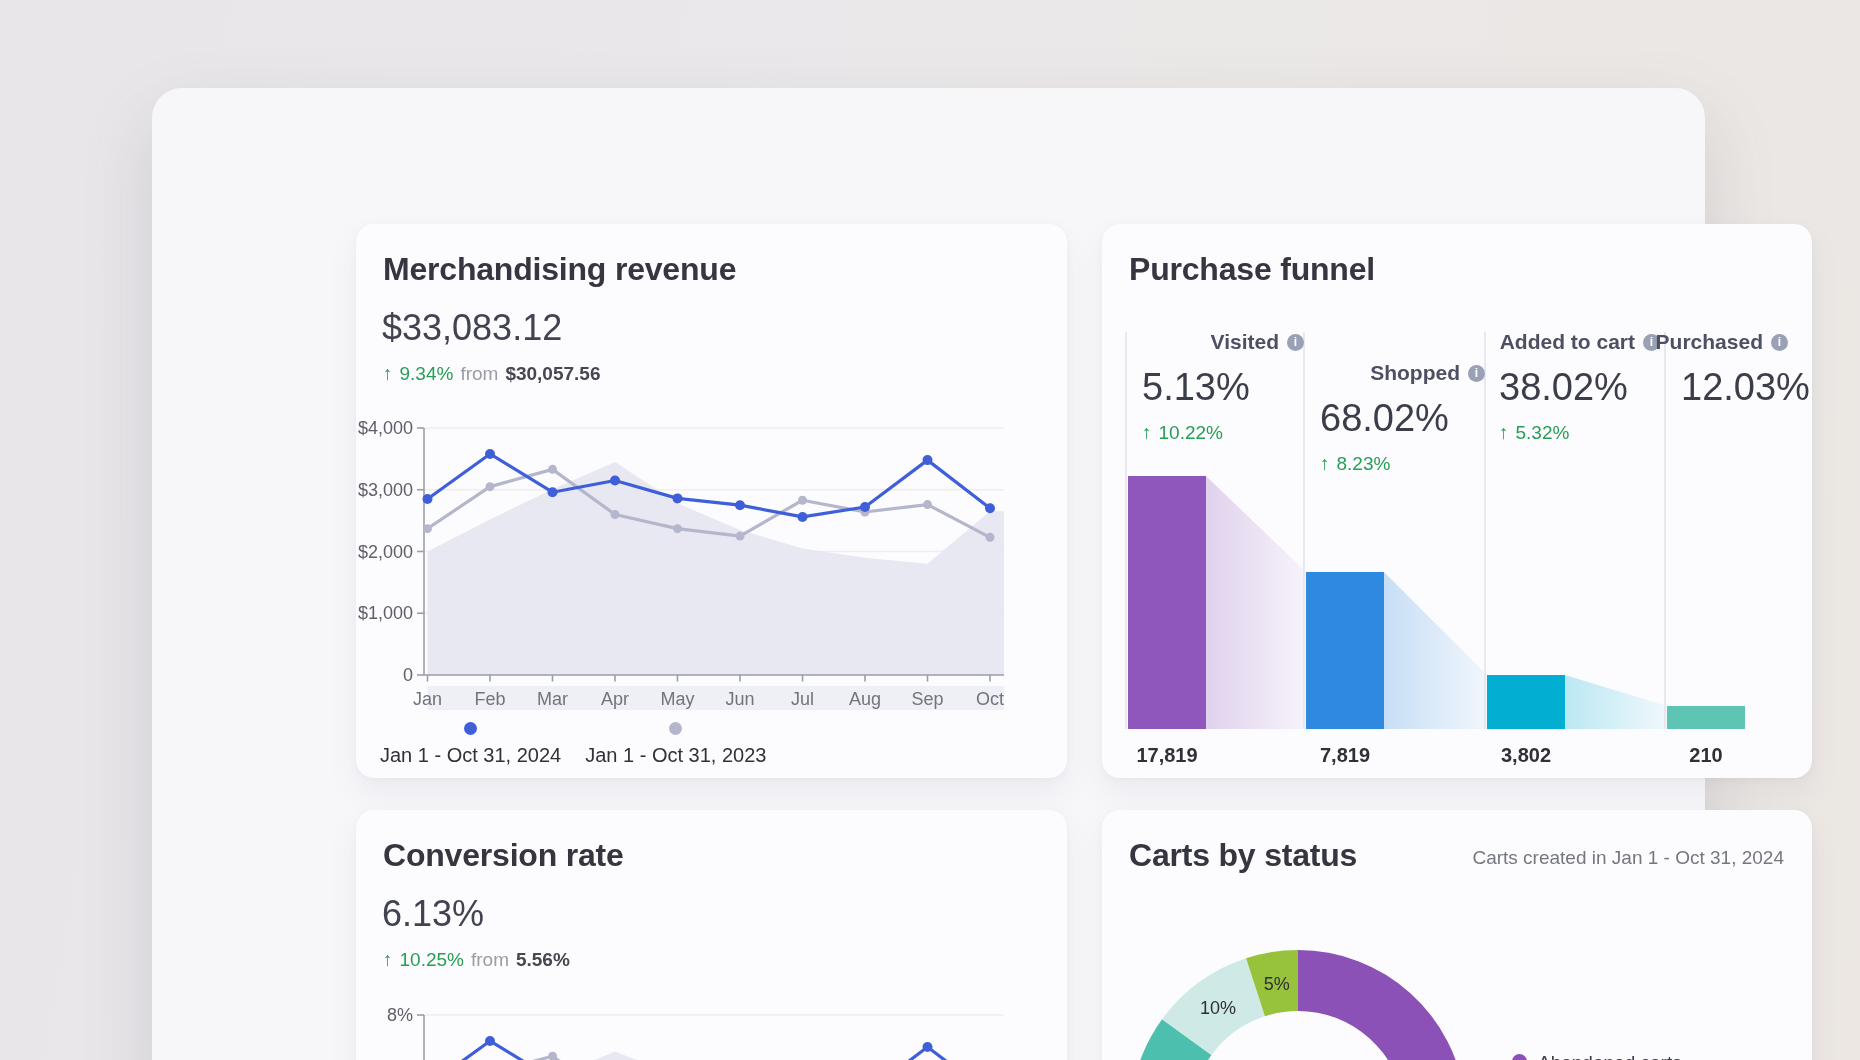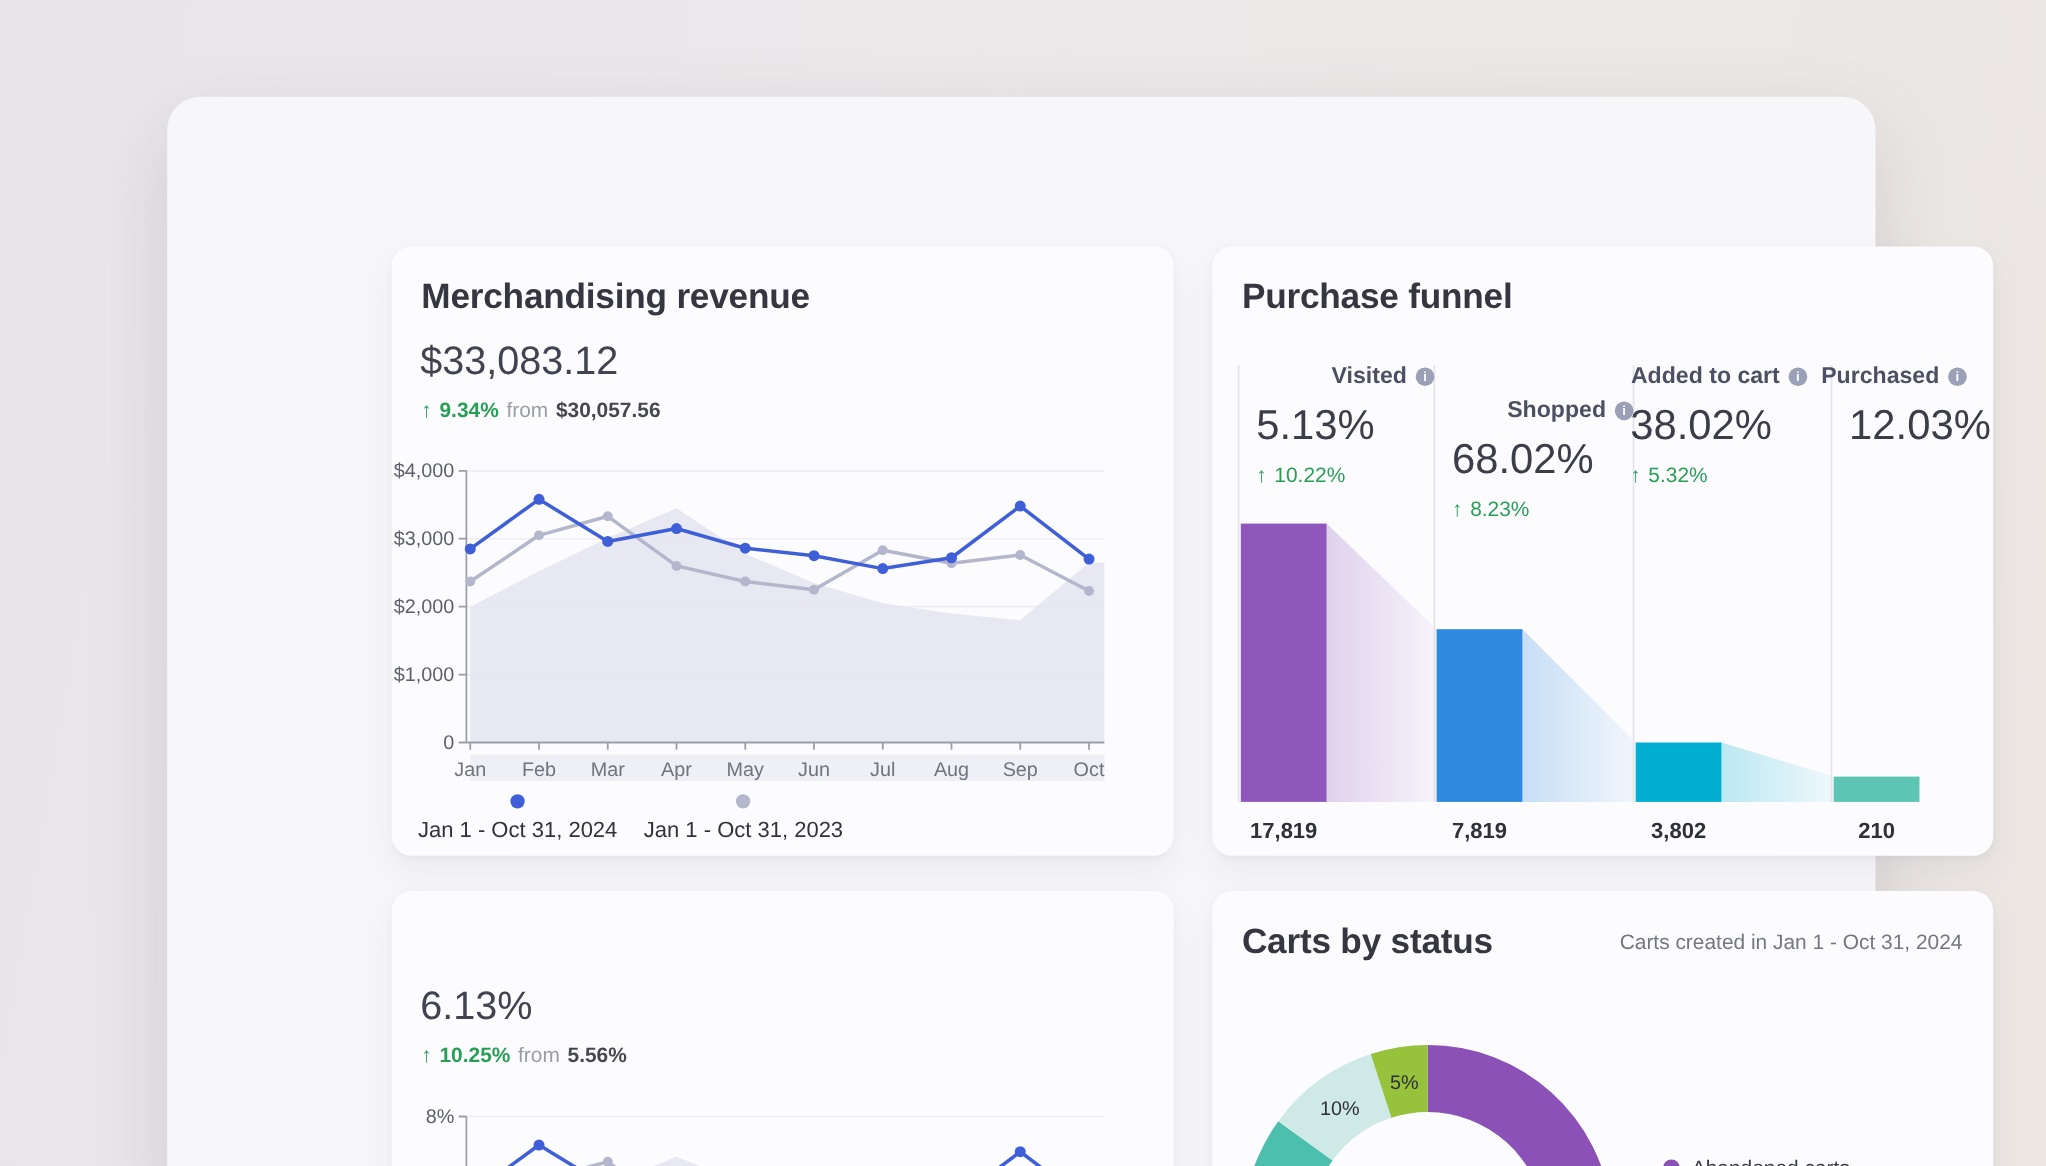--- a/index.html
+++ b/index.html
@@ -27,21 +27,21 @@
   }
   .big-value{
     position:absolute;left:26px;top:82px;
     font-size:36px;font-weight:400;color:#414350;line-height:44px;
   }
   .delta-row{
     position:absolute;left:27px;top:138px;font-size:19px;line-height:24px;
     display:flex;align-items:baseline;gap:7px;
   }
   .delta-row .arrow{color:#279e55;font-weight:700;}
-  .delta-row .pct{color:#279e55;font-weight:700;text-align:right;}
+  .delta-row .pct{color:#279e55;font-weight:400;text-align:right;}
   .delta-row .join{color:#9a9ca6;}
   .delta-row .prev{color:#46474f;font-weight:600;}
   svg.chart{position:absolute;left:0;top:0;}
   .line-legend{
     position:absolute;left:24px;top:498px;display:flex;gap:24px;align-items:center;
   }
   .line-legend .item{display:flex;align-items:center;gap:9px;flex-direction:column;}
   .line-legend .dot{width:13px;height:13px;border-radius:50%;}
   .line-legend .lbl{font-size:20px;color:#303139;}
   
@@ -202,21 +202,21 @@
           <div class="f-head">
          <span class="f-label">Shopped</span>
          <span class="info-icon">i</span>
        </div>
        <div class="f-value">68.02%</div>
           <div class="f-delta">
          <span class="arrow">↑</span>
             <span class="d">8.23%</span>
           </div>
         </div>
-        <div class="f-col" style="left: 364px; width: 177px;">
+        <div class="f-col" style="left: 381px; width: 177px;">
           <div class="f-head">
          <span class="f-label">Added to cart</span>
          <span class="info-icon">i</span>
        </div>
        <div class="f-value">38.02%</div>
           <div class="f-delta">
          <span class="arrow">↑</span>
             <span class="d">5.32%</span>
           </div>
         </div>
@@ -259,20 +259,21 @@
         <circle cx="134" cy="230.92499999999998" r="5" fill="#3f5fd8"></circle>
         <circle cx="196.5" cy="269.04999999999995" r="5" fill="#3f5fd8"></circle>
         <circle cx="259" cy="256.85" r="5" fill="#3f5fd8"></circle>
         <circle cx="321.5" cy="276.67499999999995" r="5" fill="#3f5fd8"></circle>
         <circle cx="384" cy="284.29999999999995" r="5" fill="#3f5fd8"></circle>
         <circle cx="446.5" cy="291.92499999999995" r="5" fill="#3f5fd8"></circle>
         <circle cx="509" cy="284.29999999999995" r="5" fill="#3f5fd8"></circle>
         <circle cx="571.5" cy="237.025" r="5" fill="#3f5fd8"></circle>
         <circle cx="634" cy="284.29999999999995" r="5" fill="#3f5fd8"></circle>
       </svg>
+    <h2 class="card-title">Conversion rate</h2>
     <div class="big-value">6.13%</div>
     <div class="delta-row">
       <span class="arrow">↑</span>
       <span class="pct">10.25%</span>
       <span class="join">from</span>
       <span class="prev">5.56%</span>
     </div>
   </section>
 
   <section class="card" id="card-carts">

